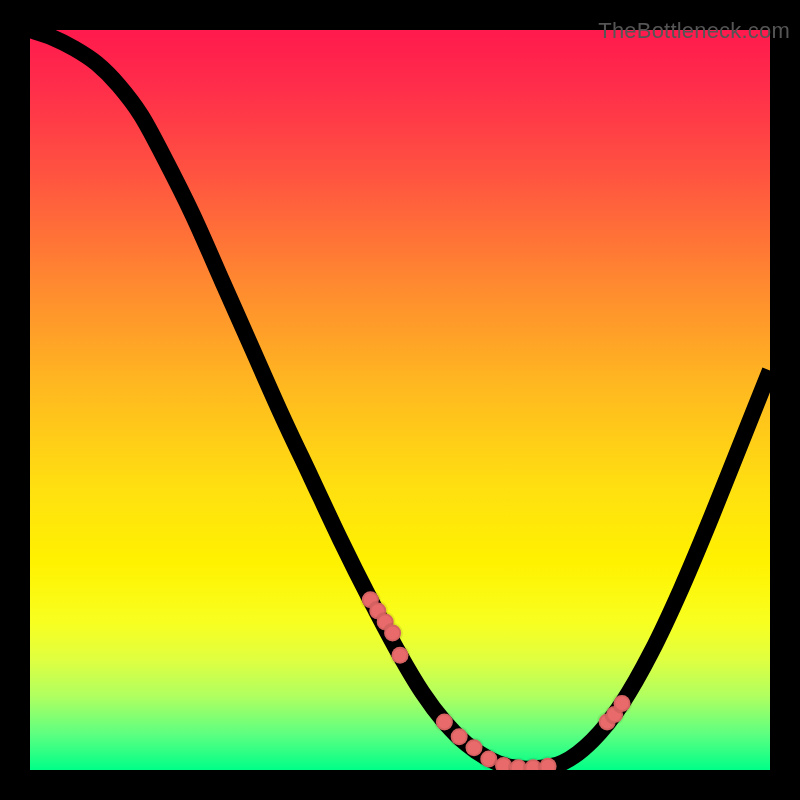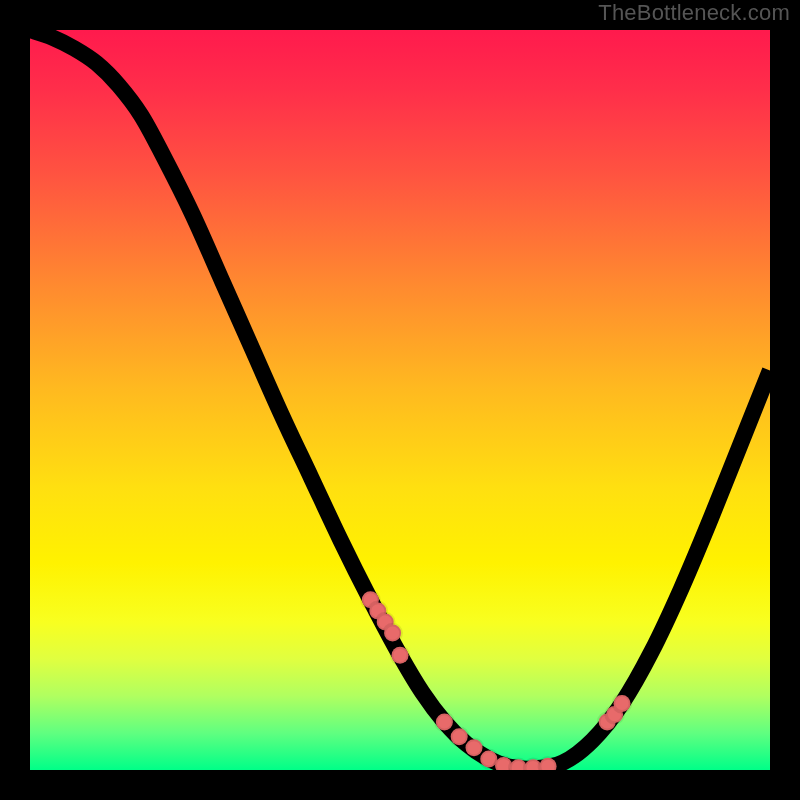--- a/index.html
+++ b/index.html
@@ -6,21 +6,21 @@
   body {
     width: 800px;
     height: 800px;
     background: #000;
     position: relative;
     font-family: Arial, sans-serif;
     overflow: hidden;
   }
   .watermark {
     position: absolute;
-    top: 0;
+    top: 18px;
     right: 10px;
     color: #555;
     font-size: 22px;
     font-weight: 500;
     z-index: 10;
     letter-spacing: 0.2px;
   }
   .plot-area {
     position: absolute;
     left: 30px;

